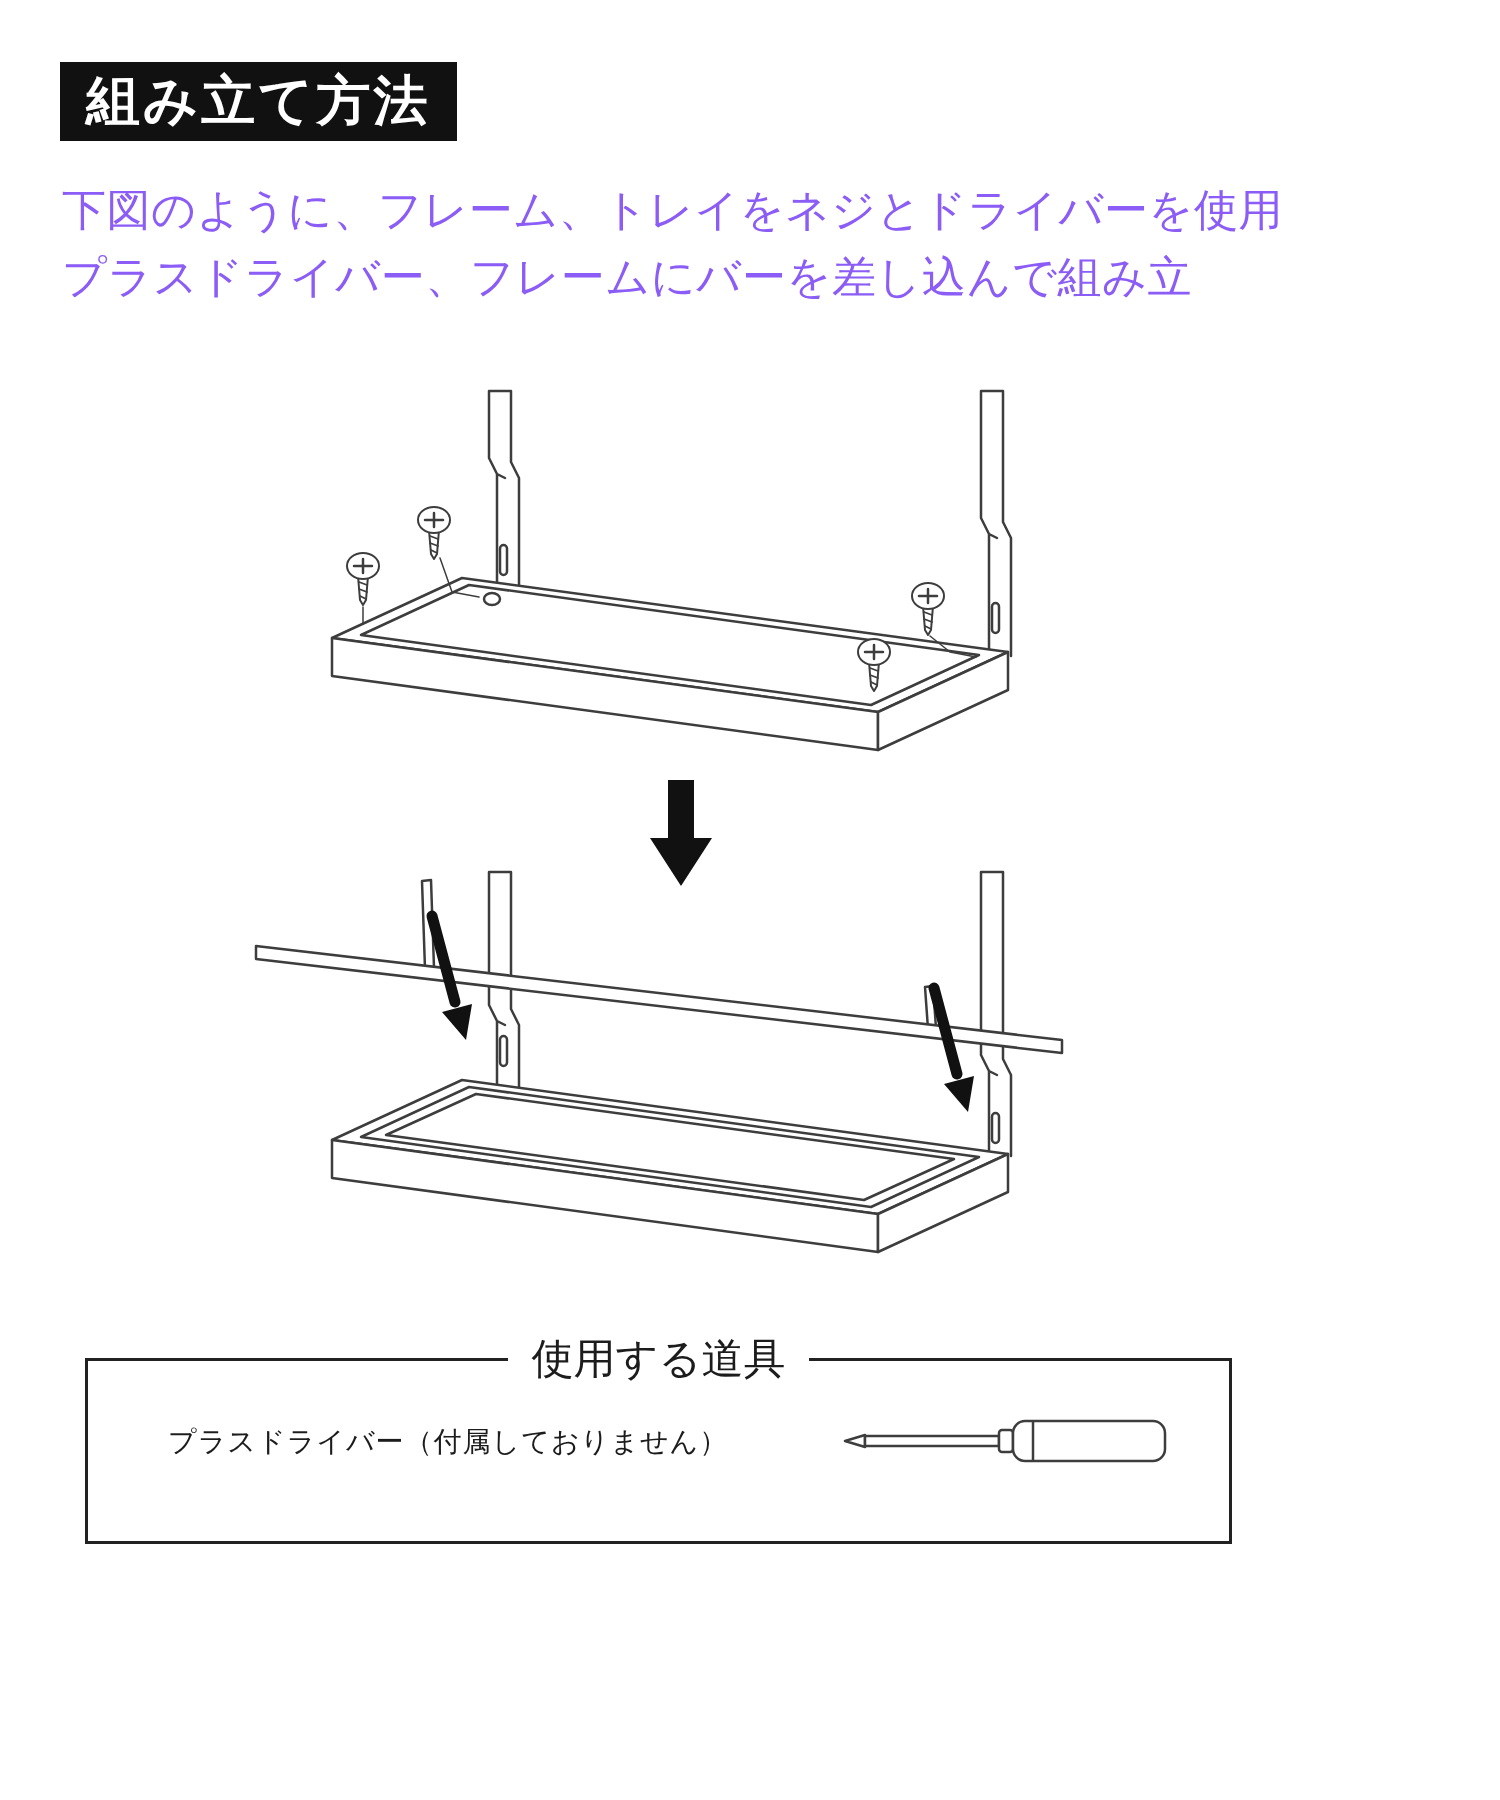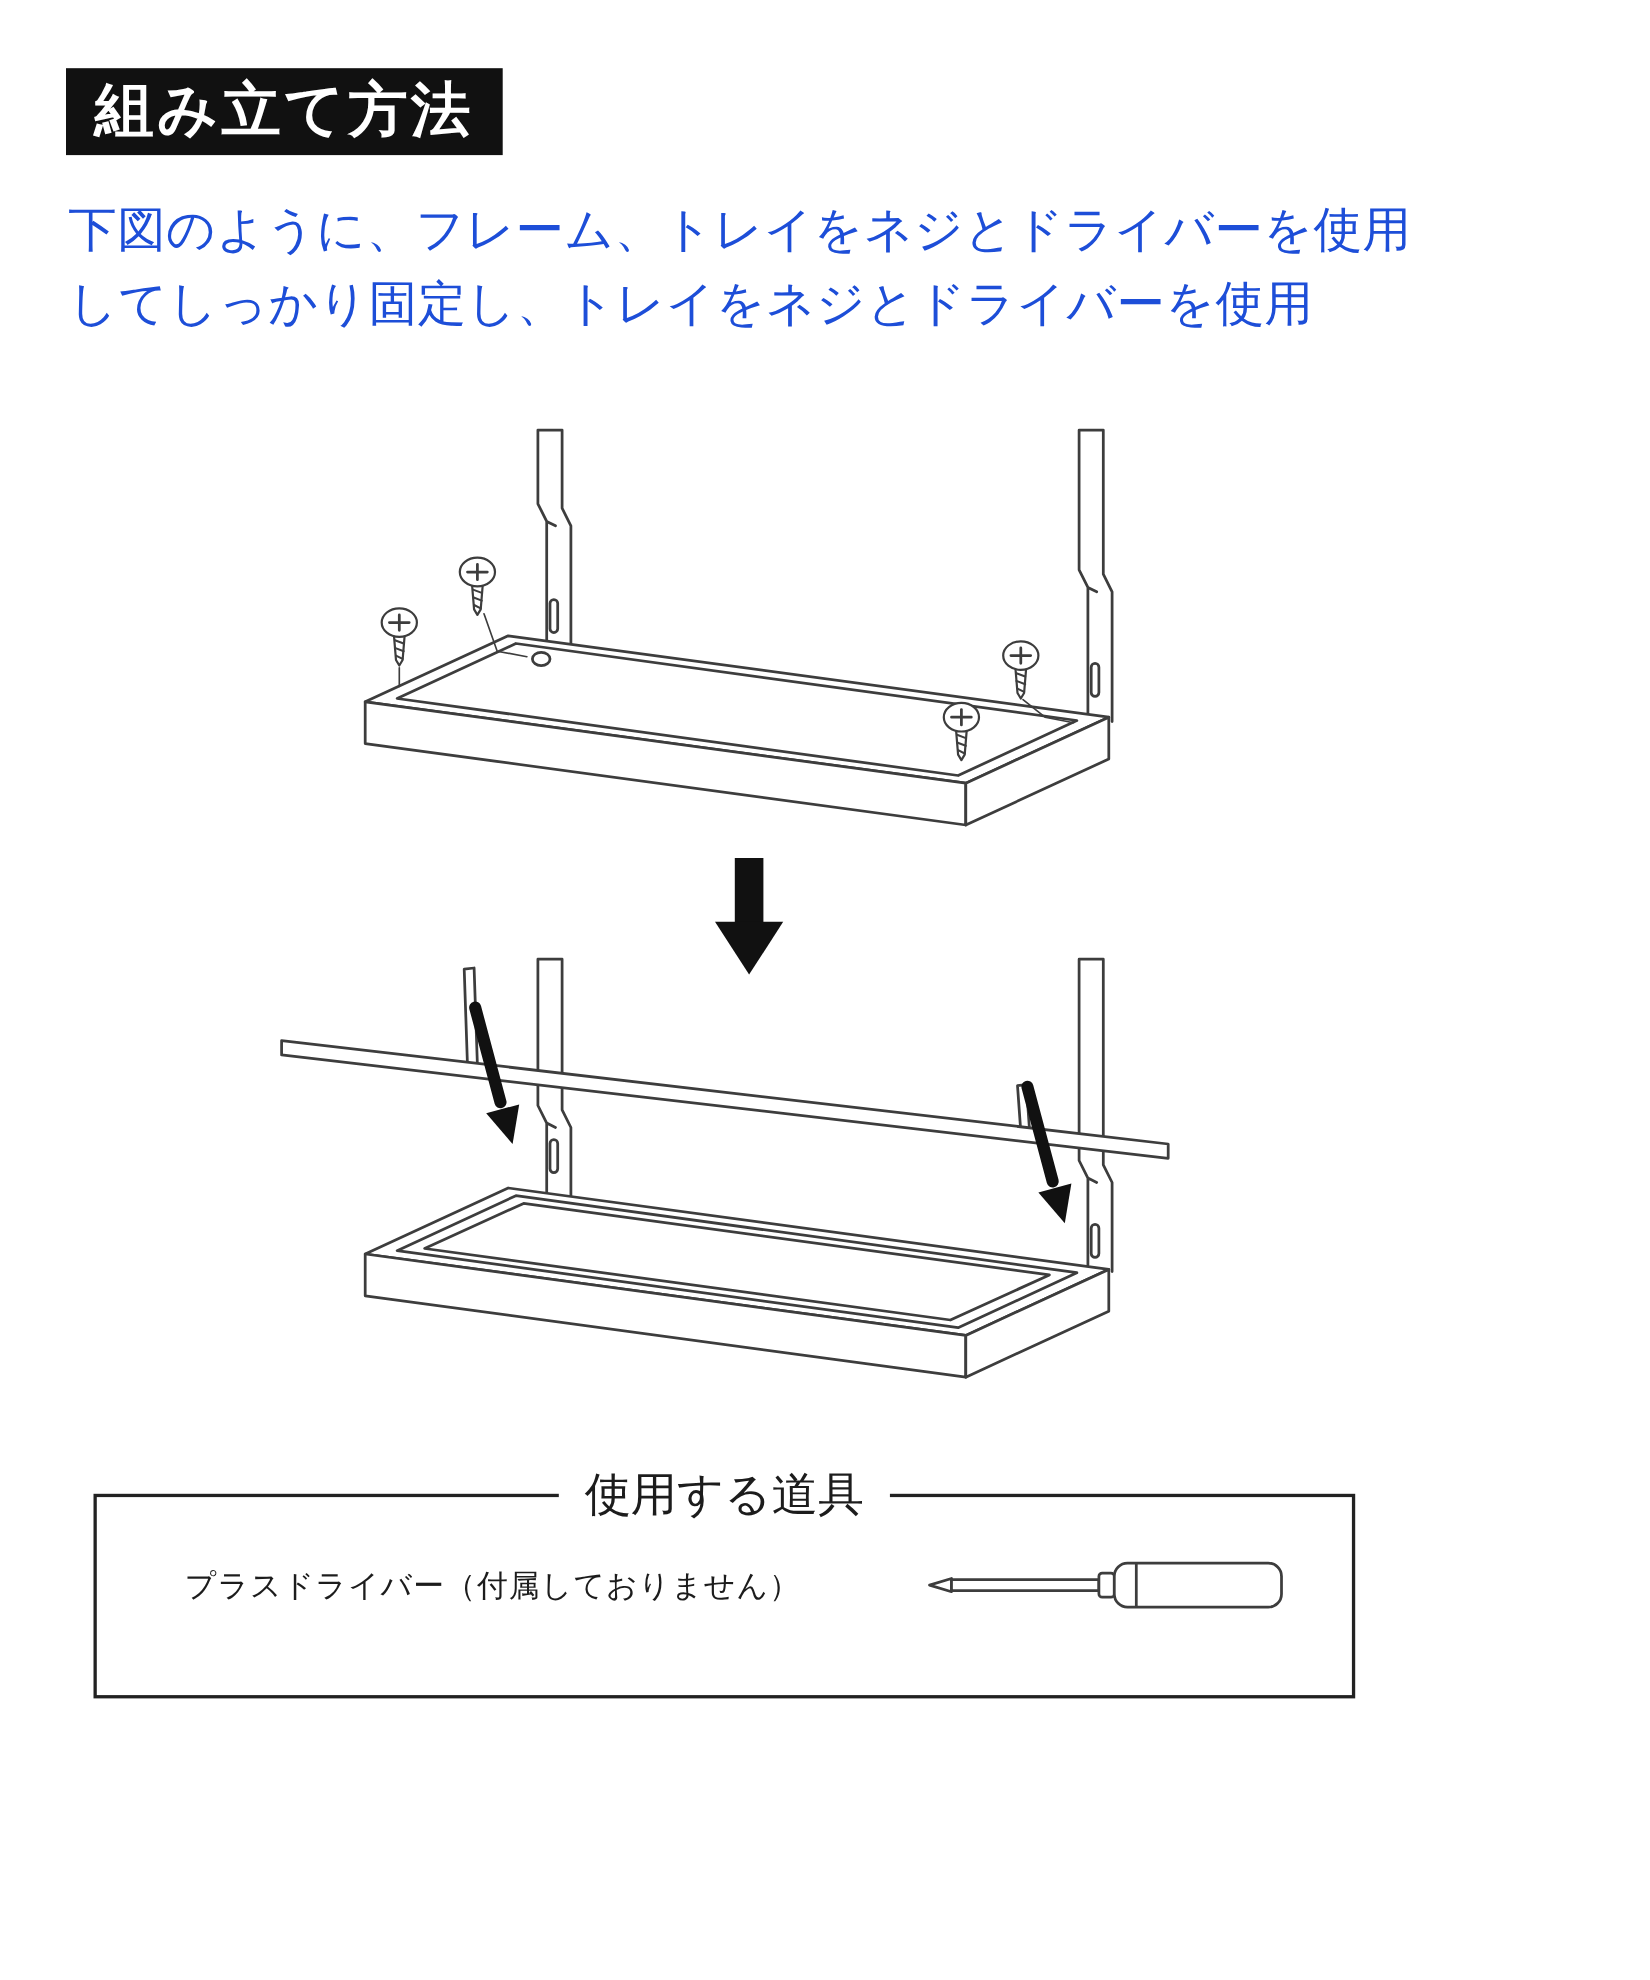--- a/index.html
+++ b/index.html
@@ -10,21 +10,21 @@
     overflow:hidden;
   }
   .title-box {
     position:absolute; left:60px; top:62px;
     background:#111111; color:#ffffff;
     font-size:54px; font-weight:bold; line-height:1;
     padding:11px 26px 14px; letter-spacing:3px;
   }
   .instructions {
     position:absolute; left:62px; top:176px;
-    font-size:44px; line-height:67px; letter-spacing:0.5px; color:#1d4ed8;
+    font-size:44px; line-height:67px; letter-spacing:0.5px; color:#8b5cf6;
   }
   .diagram { position:absolute; left:0; top:385px; }
   .tools-box {
     position:absolute; left:85px; top:1358px; width:1147px; height:186px;
     border:3px solid #222222; background:#fff;text-align:center;
   }
   .tools-title {
     position:absolute; left:50%; top:0; transform:translate(-50%,-54%);
     background:#ffffff; padding:0 24px; font-size:42px; color:#1c1c1c;
     white-space:nowrap;
@@ -36,21 +36,21 @@
 </style>
 </head>
 <body>
 
 <div class="page">
 
   <div class="title-box">組み立て方法</div>
 
   <div class="instructions">
     <div>下図のように、フレーム、トレイをネジとドライバーを使用</div>
-    <div>してしっかり固定し、トレイをネジとドライバーを使用</div>
+    <div>プラスドライバー、フレームにバーを差し込んで組み立</div>
   </div>
 
   <svg class="diagram" width="1500" height="930" viewBox="0 385 1500 930" xmlns="http://www.w3.org/2000/svg">
     <defs>
       <g id="screw" stroke="#3d3d3d" stroke-width="2" fill="#ffffff">
         <path d="M-5,10 L-3,34 L0,39 L3,34 L5,10"></path>
         <path d="M-4,16 L4,19 M-4,23 L4,26 M-3,30 L3,33" stroke-width="1.8" fill="none"></path>
         <ellipse cx="0" cy="0" rx="16" ry="13"></ellipse>
         <path d="M-9,0 L9,0 M0,-7 L0,7" stroke-width="2.5" fill="none"></path>
       </g>

